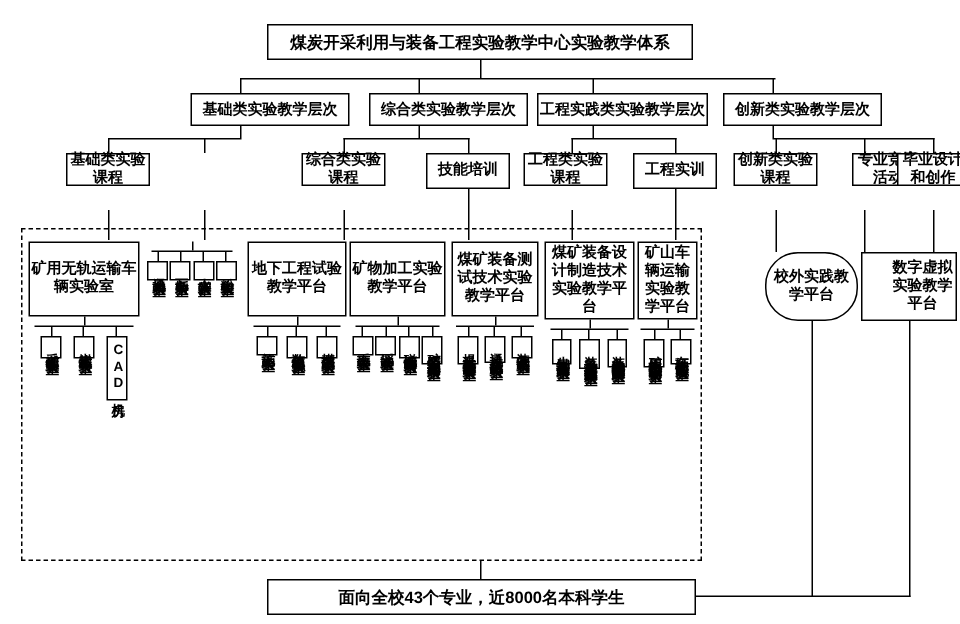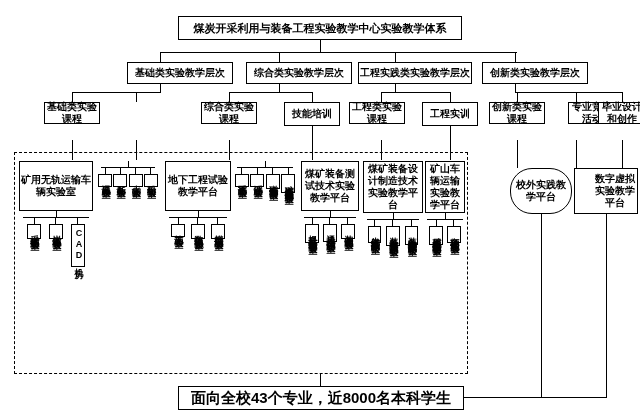--- a/index.html
+++ b/index.html
@@ -8,21 +8,21 @@
   #lines{position:absolute;left:0;top:0;width:640px;height:416px;z-index:0;}
   .ln{position:absolute;background:#000;}
   .box{position:absolute;border:1px solid #000;background:#fff;box-sizing:border-box;
        display:flex;align-items:center;justify-content:center;text-align:center;
        font-weight:bold;z-index:2;}
   .title{left:178px;top:16px;width:284px;height:24px;font-size:11px;}
   .t2{top:62px;height:22px;font-size:10px;margin-left:20px;}
   .t3{top:102px;height:22px;font-size:10px;line-height:12px;padding:0 2px;}
   .t3.small{height:24px;}
   .ext{top:168px;height:46px;font-size:10px;line-height:12px;padding:0 2px;}
-  .footer{left:178px;top:386px;width:286px;height:24px;font-size:15px;}
+  .footer{left:178px;top:386px;width:286px;height:24px;font-size:11px;}
   .dashed{position:absolute;left:14px;top:152px;width:454px;height:222px;
           border:1px dashed #000;box-sizing:border-box;z-index:1;}
   .group{position:absolute;top:8px;display:flex;flex-direction:column;align-items:center;z-index:2;}
   .pbox{width:100%;min-height:50px;border:1px solid #000;background:#fff;box-sizing:border-box;
         display:flex;align-items:center;justify-content:center;text-align:center;
         font-weight:bold;font-size:10px;line-height:12px;padding:1px;}
   .stub{width:1px;height:6px;background:#000;}
   .dist{width:88%;height:1px;background:#000;}
   .labs{width:100%;display:flex;justify-content:space-evenly;align-items:flex-start;}
   .labwrap{display:flex;flex-direction:column;align-items:center;}
@@ -143,20 +143,21 @@
             <div class="stub"></div>
             <div class="lab">数值模拟实验室</div>
           </div>
           <div class="labwrap">
             <div class="stub"></div>
             <div class="lab">模型演示实验室</div>
           </div>
         </div>
       </div>
       <div class="group" style="left: 218px; width: 64px;">
+        <div class="pbox">矿物加工实验教学平台</div>
         <div class="stub"></div>
         <div class="dist"></div>
         <div class="labs">
           <div class="labwrap">
             <div class="stub"></div>
             <div class="lab">重选实验室</div>
           </div>
           <div class="labwrap">
             <div class="stub"></div>
             <div class="lab">浮选实验室</div>

